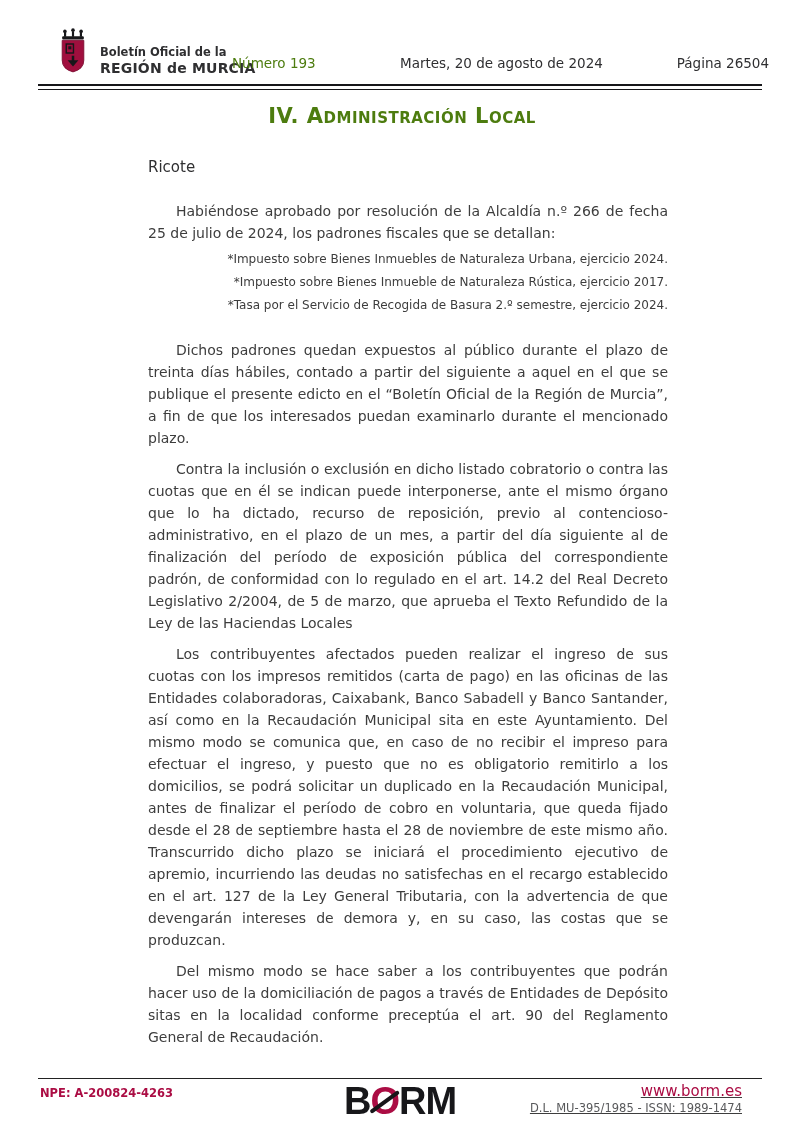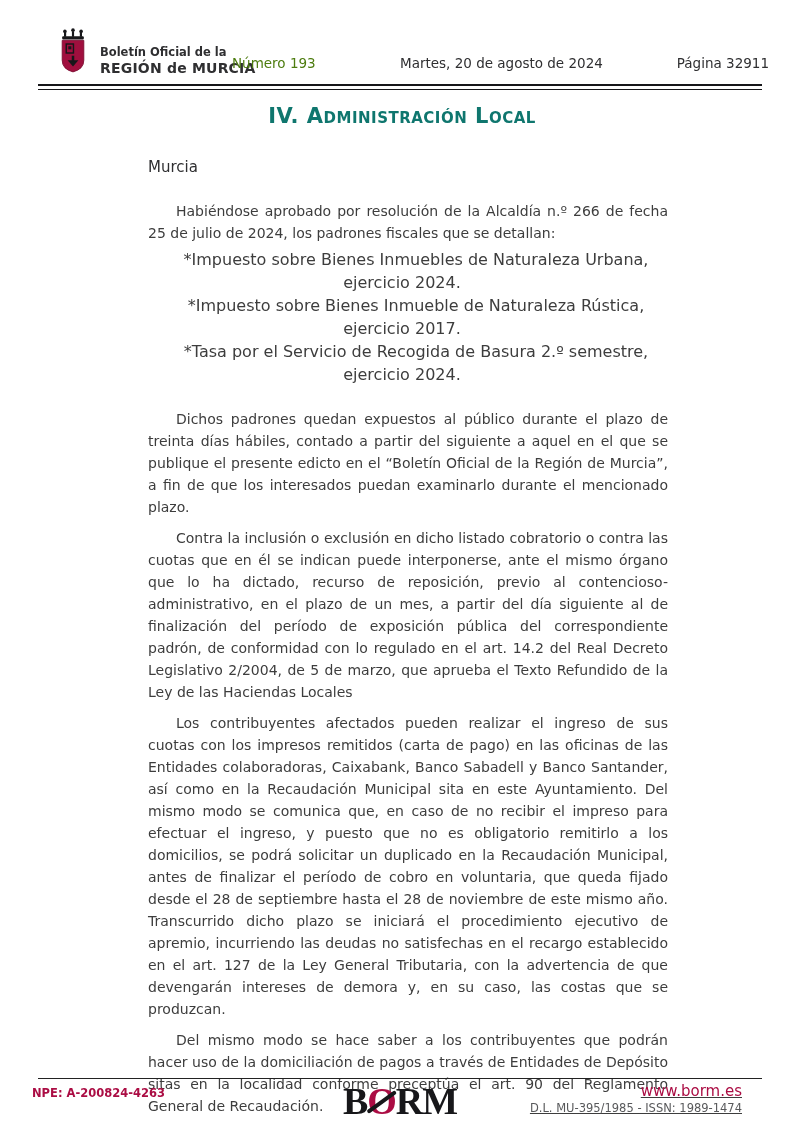--- a/index.html
+++ b/index.html
@@ -24,41 +24,41 @@
   .mast-page{position:absolute;top:55px;right:58px;font-size:13.5px;color:#2f2f31;}
   .rule-double{
     position:absolute;top:84px;left:38px;right:38px;height:3px;
     border-top:2px solid #17171a;border-bottom:1px solid #17171a;
   }
 
   
   .content{position:absolute;top:104px;left:136px;width:532px;}
   .section-title{
     margin:0 0 30px 0;text-align:center;
-    font-size:21px;font-weight:bold;color:#0f766e;
+    font-size:21px;font-weight:bold;color:#4d7c0f;
     font-variant:small-caps;letter-spacing:.5px;
   }
   .municipality{margin:0 0 24px 12px;font-size:15px;color:#2f2f31;}
   .notice-heading{display:flex;margin:0 0 14px 12px;color:#ab0d44;font-weight:bold;font-size:14.6px;line-height:25px;}
   .notice-number{width:60px;flex:0 0 60px;}
   .notice-title{flex:1;}
   .para{
     margin:0 0 9px 12px;font-size:14px;line-height:22px;color:#3d3d3d;
     text-align:justify;text-indent:28px;
   }
   .intro{margin-bottom:4px;}
-  .star-item{margin:0;font-size:16px;line-height:23px;text-indent:28px;text-align:center;color:#3d3d3d;}
+  .star-item{margin:0;font-size:12px;line-height:23px;text-indent:28px;text-align:right;color:#3d3d3d;}
   .gap-before{margin-top:22px;}
 
   
   .footer-rule{position:absolute;top:1078px;left:38px;right:38px;border-top:1.5px solid #222;}
-  .npe{position:absolute;top:1086px;left:32px;font-size:11.5px;font-weight:bold;color:#ab0d44;}
+  .npe{position:absolute;top:1086px;left:40px;font-size:11.5px;font-weight:bold;color:#ab0d44;}
   .borm-logo{
     position:absolute;top:1082px;left:0;width:100%;text-align:center;
-    font-family:Liberation Serif, serif;font-weight:bold;font-size:38px;
+    font-family:Liberation Sans, sans-serif;font-weight:bold;font-size:38px;
     letter-spacing:-1px;color:#17171a;line-height:1;
   }
   .borm-o{color:#ab0d44;position:relative;display:inline-block;}
   .borm-o::after{
     content:"";position:absolute;left:-12%;top:48%;width:124%;height:3.5px;
     background:#17171a;transform:rotate(-36deg);border-radius:2px;
   }
   .footer-right{position:absolute;top:1082px;right:58px;text-align:right;text-decoration:underline;}
   .website{font-size:15px;color:#ab0d44;line-height:1.2;}
   .legal{font-size:11.5px;color:#58595b;line-height:1.4;}
@@ -88,27 +88,27 @@
         <path d="M14 36 h12 l-6 7 z" fill="#17171a"></path>
         <rect x="18.6" y="31" width="2.8" height="6" fill="#17171a"></rect>
       </svg>
       <div class="brand-text">
         <div class="brand-line1">Boletín Oficial de la</div>
         <div class="brand-line2">REGIÓN de MURCIA</div>
       </div>
     </div>
     <div class="mast-issue">Número 193</div>
     <div class="mast-date">Martes, 20 de agosto de 2024</div>
-    <div class="mast-page">Página 32911</div>
+    <div class="mast-page">Página 26504</div>
   </div>
   <div class="rule-double"></div>
 
   <div class="content">
     <h1 class="section-title">IV. Administración Local</h1>
-    <div class="municipality">Murcia</div>
+    <div class="municipality">Ricote</div>
 
 
     <p class="para intro">Habiéndose aprobado por resolución de la Alcaldía n.º 266 de fecha 25 de julio de 2024, los padrones fiscales que se detallan:</p>
 
     <p class="star-item">*Impuesto sobre Bienes Inmuebles de Naturaleza Urbana, ejercicio 2024.</p>
     <p class="star-item">*Impuesto sobre Bienes Inmueble de Naturaleza Rústica, ejercicio 2017.</p>
     <p class="star-item">*Tasa por el Servicio de Recogida de Basura 2.º semestre, ejercicio 2024.</p>
 
     <p class="para gap-before">Dichos padrones quedan expuestos al público durante el plazo de treinta días hábiles, contado a partir del siguiente a aquel en el que se publique el presente edicto en el “Boletín Oficial de la Región de Murcia”, a fin de que los interesados puedan examinarlo durante el mencionado plazo.</p>
     <p class="para">Contra la inclusión o exclusión en dicho listado cobratorio o contra las cuotas que en él se indican puede interponerse, ante el mismo órgano que lo ha dictado, recurso de reposición, previo al contencioso-administrativo, en el plazo de un mes, a partir del día siguiente al de finalización del período de exposición pública del correspondiente padrón, de conformidad con lo regulado en el art. 14.2 del Real Decreto Legislativo 2/2004, de 5 de marzo, que aprueba el Texto Refundido de la Ley de las Haciendas Locales</p>

